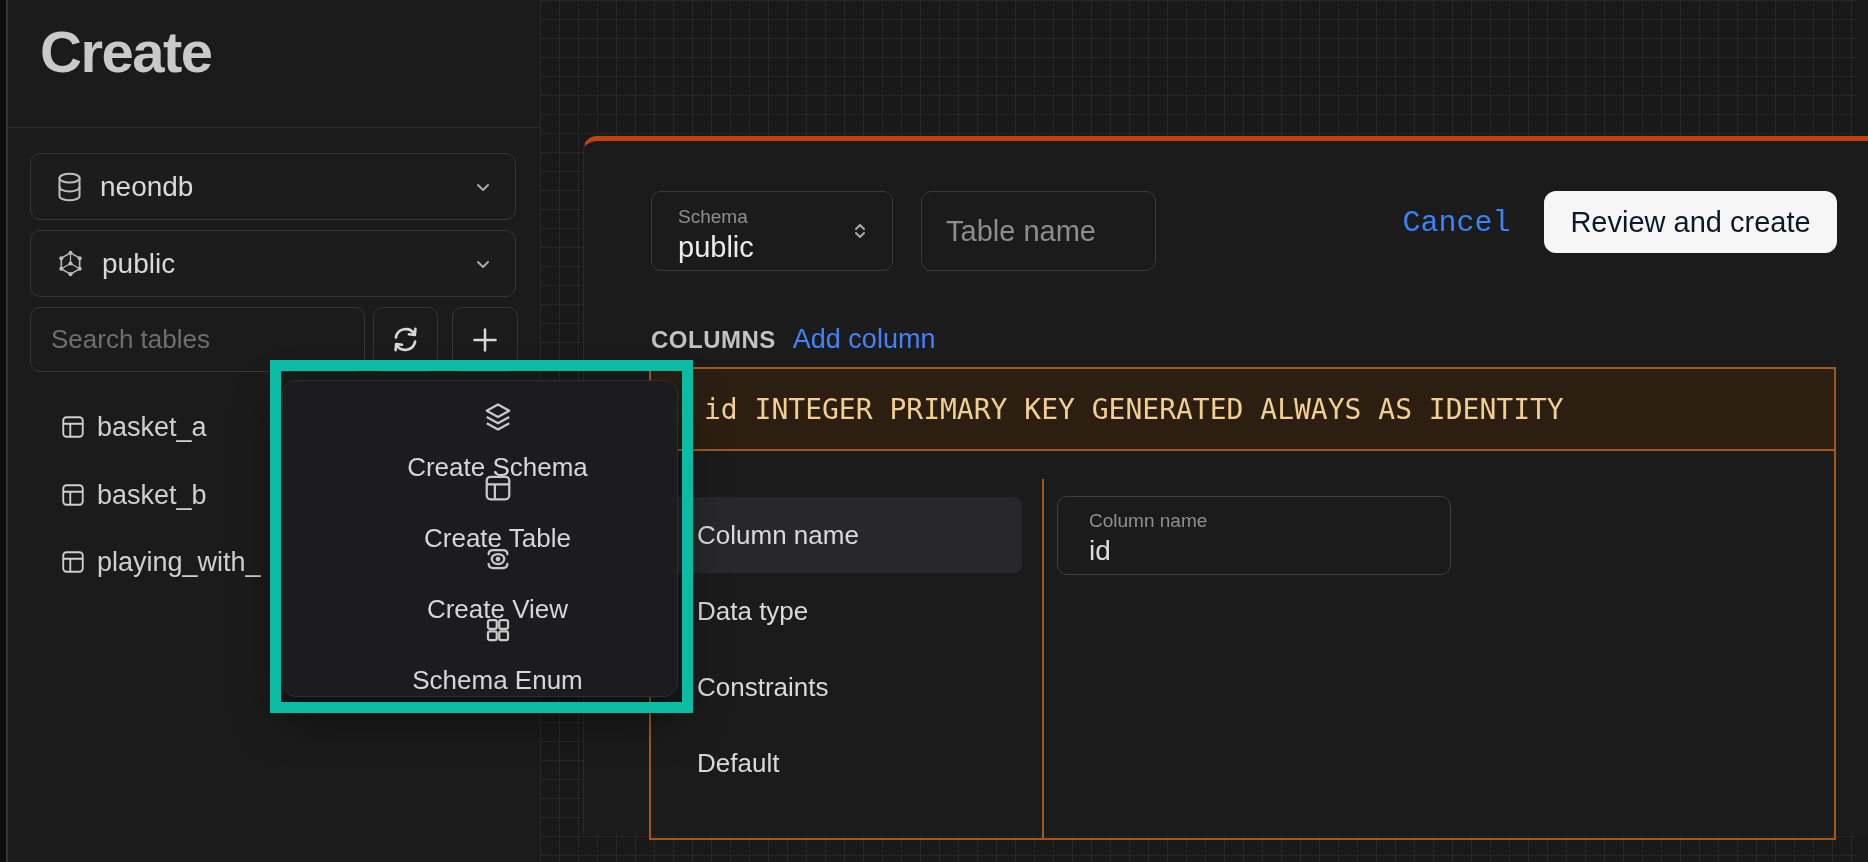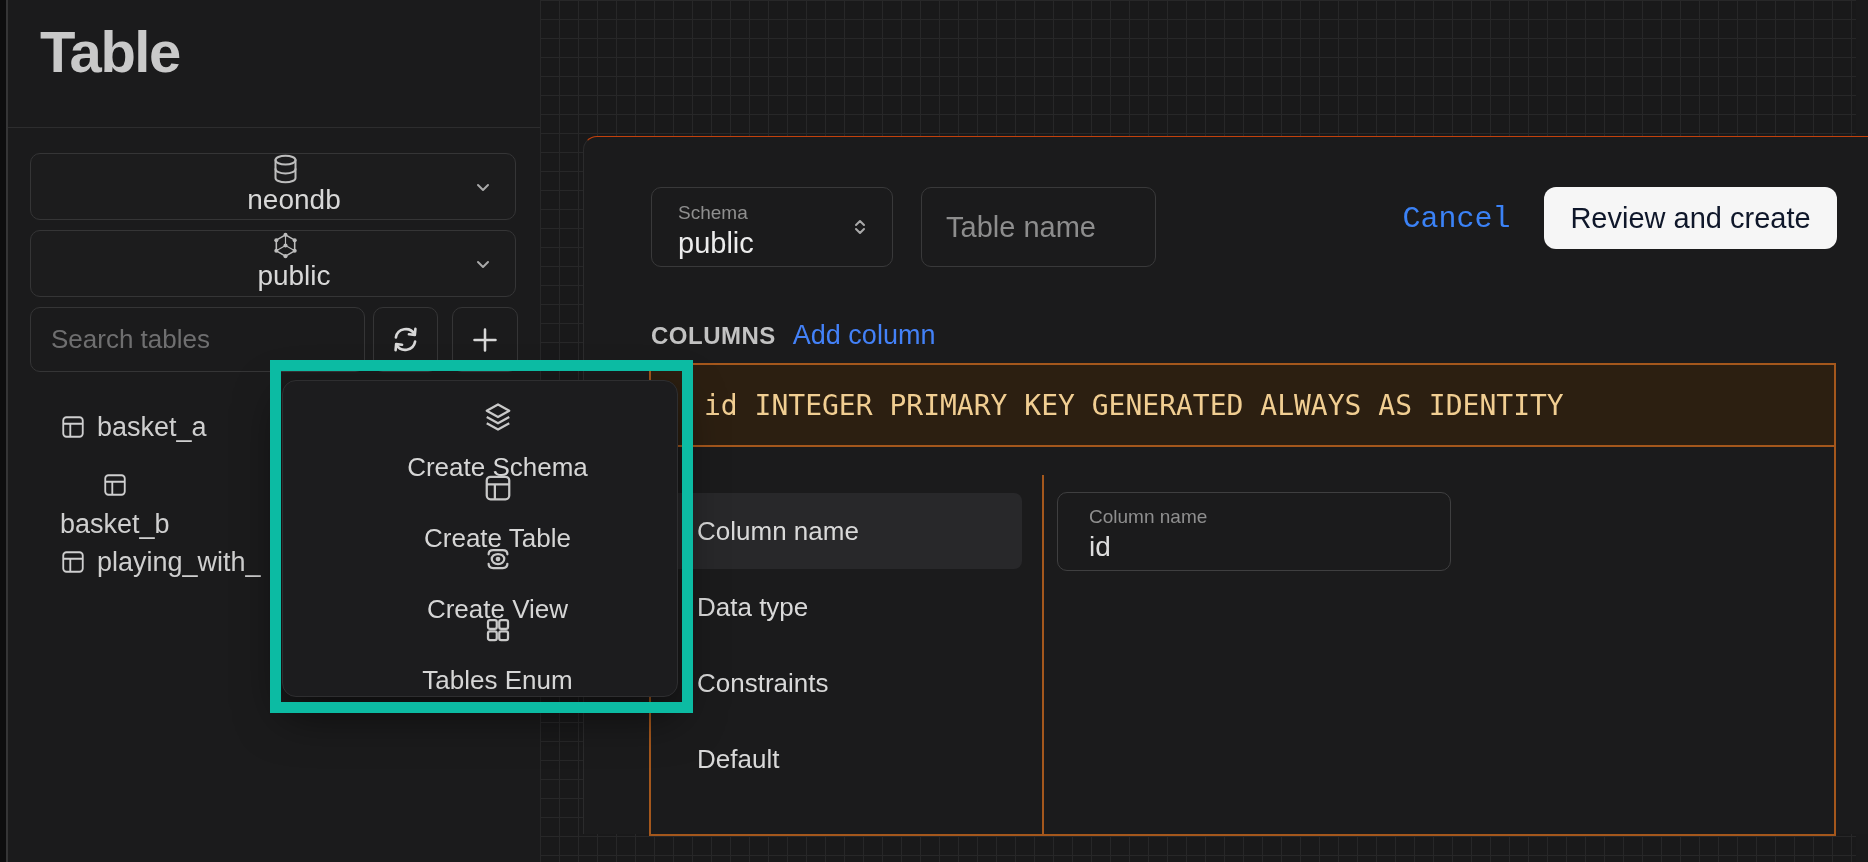--- a/index.html
+++ b/index.html
@@ -11,38 +11,38 @@
     background-image:linear-gradient(#272728 1px,transparent 1px),linear-gradient(90deg,#272728 1px,transparent 1px);
     background-size:19px 19px;}
 
   
   .sidebar{position:absolute;left:0;top:0;width:540px;height:862px;background:#1b1b1c;z-index:2;}
   .edge-strip{position:absolute;left:0;top:0;width:6px;height:862px;background:#0d0d0e;}
   .edge-line{position:absolute;left:6px;top:0;width:2px;height:862px;background:#353536;}
   .sb-title{position:absolute;left:40px;top:18px;font-size:58px;font-weight:700;color:#c9c9c9;letter-spacing:-1.5px;}
   .sb-divider{position:absolute;left:8px;top:127px;width:532px;height:1px;background:#2d2d2e;}
   .selector{position:absolute;left:30px;width:486px;height:67px;border:1px solid #353536;border-radius:10px;
-    background:#1c1c1d;display:flex;align-items:center;padding:0 0 0 25px;box-sizing:border-box;cursor:pointer;flex-direction:column;}
+    background:#1c1c1d;display:flex;align-items:center;padding:0 0 0 25px;box-sizing:border-box;cursor:pointer;}
   .selector .sel-label{margin-left:17px;font-size:28px;color:#d8d8d8;}
   .sel-chevron{position:absolute;right:20px;top:50%;transform:translateY(-50%);display:flex;}
   .sb-search{position:absolute;left:30px;top:307px;width:335px;height:65px;border:1px solid #353536;border-radius:10px;
     background:#1b1b1c;box-sizing:border-box;}
   .sb-search input{width:100%;height:100%;background:transparent;border:none;outline:none;color:#f0abfc;
     font-size:26px;padding:0 20px;font-family:inherit;box-sizing:border-box;}
   .sb-search input::placeholder{color:#6f6f70;}
   .icon-btn{position:absolute;top:307px;height:65px;border:1px solid #353536;border-radius:10px;background:#1b1b1c;
     display:flex;align-items:center;justify-content:center;cursor:pointer;box-sizing:border-box;}
   .btn-refresh{left:373px;width:65px;}
   .btn-plus{left:452px;width:66px;}
   .table-row{position:absolute;left:60px;height:46px;display:flex;align-items:center;gap:11px;cursor:pointer;}
   .table-row .t-name{font-size:27px;color:#cfcfcf;white-space:nowrap;}
 
   
   .panel{position:absolute;left:583px;top:136px;width:1285px;height:698px;background:#1b1b1c;
-    border-top:1px solid #c2410c;border-left:1px solid #2b2b2c;border-top-left-radius:14px;z-index:1;box-sizing:border-box;}
+    border-top:5px solid #c2410c;border-left:1px solid #2b2b2c;border-top-left-radius:14px;z-index:1;box-sizing:border-box;}
   .schema-select{position:absolute;left:67px;top:50px;width:242px;height:80px;border:1px solid #39393a;border-radius:10px;
     box-sizing:border-box;padding:14px 0 0 26px;cursor:pointer;}
   .field-label{font-size:19px;color:#8f8f8f;line-height:1.15;}
   .field-value{font-size:29px;color:#ececec;margin-top:3px;}
   .tname-input{position:absolute;left:337px;top:50px;width:235px;height:80px;border:1px solid #39393a;border-radius:10px;box-sizing:border-box;}
   .tname-input input{width:100%;height:100%;background:transparent;border:none;outline:none;color:#d0d0d0;
     font-size:29px;padding:0 24px;font-family:inherit;box-sizing:border-box;}
   .tname-input input::placeholder{color:#8d8d8d;}
   .btn-cancel{position:absolute;left:800px;top:52px;width:145px;height:60px;background:transparent;border:none;
     color:#3b82f6;font-size:30px;font-weight:500;font-family:Liberation Mono, monospace;cursor:pointer;}
@@ -125,21 +125,21 @@
           </div>
         </div>
       </div>
     </div>
   </div>
 
   <div class="sidebar">
     <div class="edge-strip"></div>
     <div class="edge-line"></div>
 
-    <div class="sb-title">Table</div>
+    <div class="sb-title">Create</div>
     <div class="sb-divider"></div>
 
     <div class="selector" style="top:153px;">
       <span class="icon">
         <svg width="27" height="30" viewBox="0 0 24 27" fill="none" stroke="#bdbdbd" stroke-width="1.8" stroke-linecap="round">
           <ellipse cx="12" cy="5.5" rx="9" ry="4"></ellipse>
           <path d="M3 5.5v16c0 2.2 4 4 9 4s9-1.8 9-4v-16"></path>
           <path d="M3 13.5c0 2.2 4 4 9 4s9-1.8 9-4"></path>
         </svg>
       </span>
@@ -198,21 +198,21 @@
 
     <div class="table-row" style="top:404px;">
       <span class="icon">
         <svg width="26" height="26" viewBox="0 0 24 24" fill="none" stroke="#cfcfcf" stroke-width="1.7" stroke-linejoin="round">
           <rect x="3" y="3" width="18" height="18" rx="3"></rect>
             <path d="M3 9h18M9.5 9v12"></path>
         </svg>
       </span>
       <span class="t-name">basket_a</span>
     </div>
-    <div class="table-row" style="top:472px;flex-direction:column;">
+    <div class="table-row" style="top:472px;">
       <span class="icon">
         <svg width="26" height="26" viewBox="0 0 24 24" fill="none" stroke="#cfcfcf" stroke-width="1.7" stroke-linejoin="round">
           <rect x="3" y="3" width="18" height="18" rx="3"></rect>
             <path d="M3 9h18M9.5 9v12"></path>
         </svg>
       </span>
       <span class="t-name">basket_b</span>
     </div>
     <div class="table-row" style="top:539px;">
       <span class="icon">
@@ -258,19 +258,19 @@
     </div>
     <div class="dd-item">
       <span class="icon">
         <svg width="30" height="30" viewBox="0 0 24 24" fill="none" stroke="#c9c9c9" stroke-width="1.8" stroke-linejoin="round">
           <rect x="4" y="4" width="7" height="7" rx="1.5"></rect>
             <rect x="13" y="4" width="7" height="7" rx="1.5"></rect>
           <rect x="4" y="13" width="7" height="7" rx="1.5"></rect>
             <rect x="13" y="13" width="7" height="7" rx="1.5"></rect>
         </svg>
       </span>
-      <span class="dd-label">Tables Enum</span>
+      <span class="dd-label">Schema Enum</span>
     </div>
   </div>
 
   <div class="annotation"></div>
 
 </div>
 
 </body></html>

